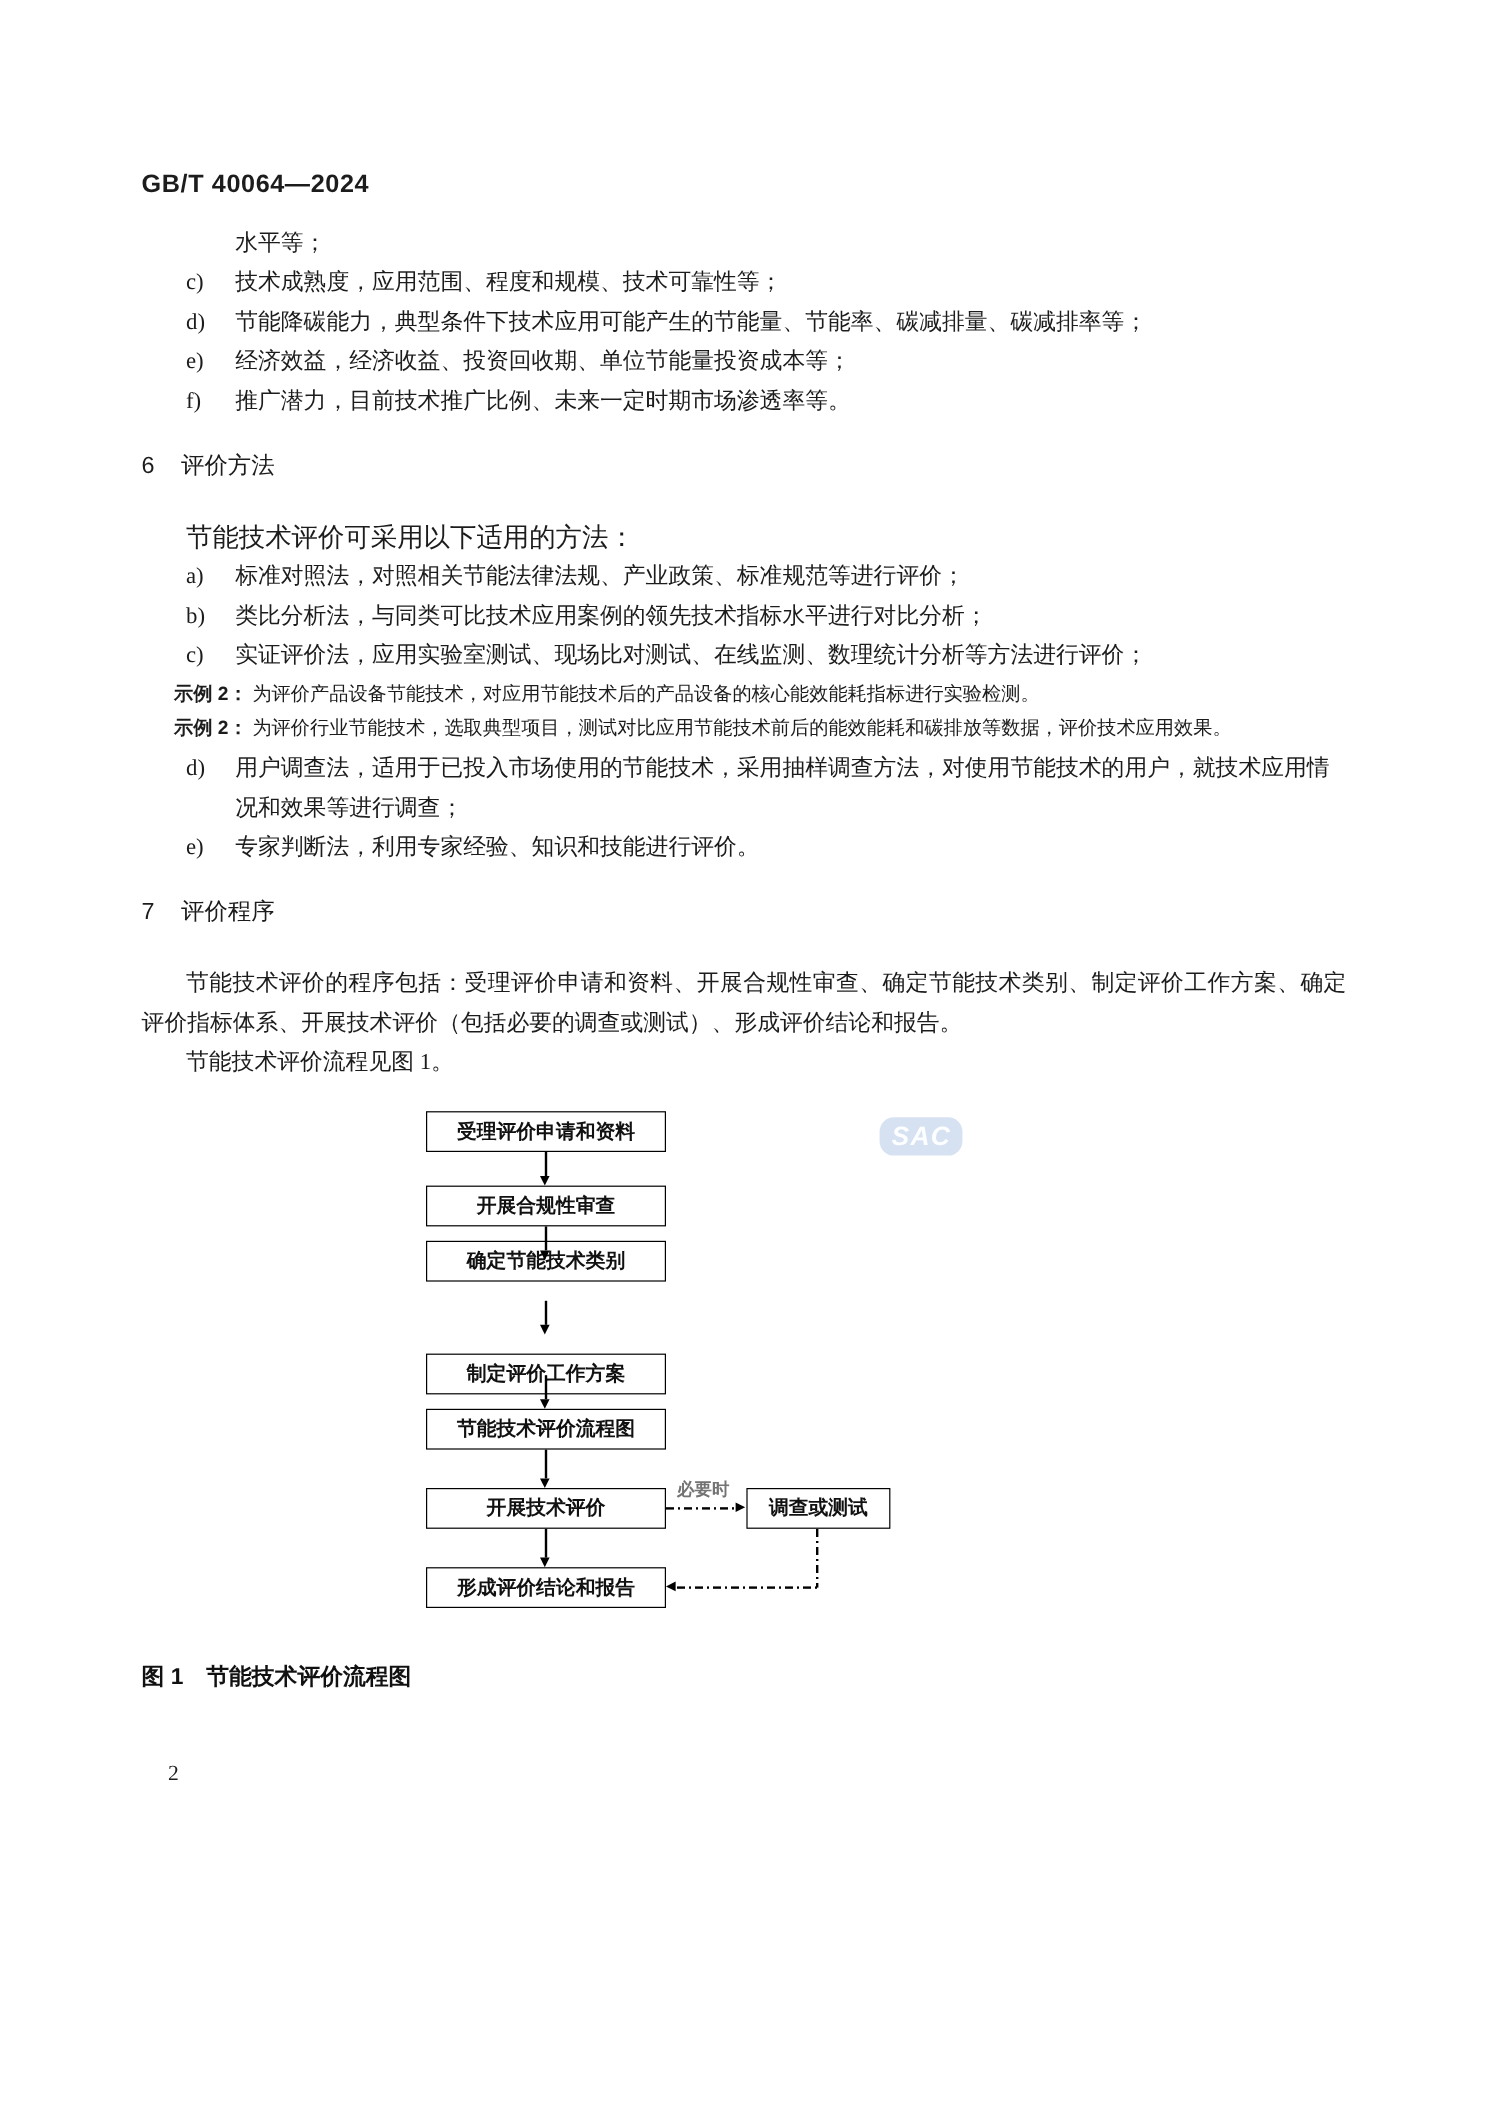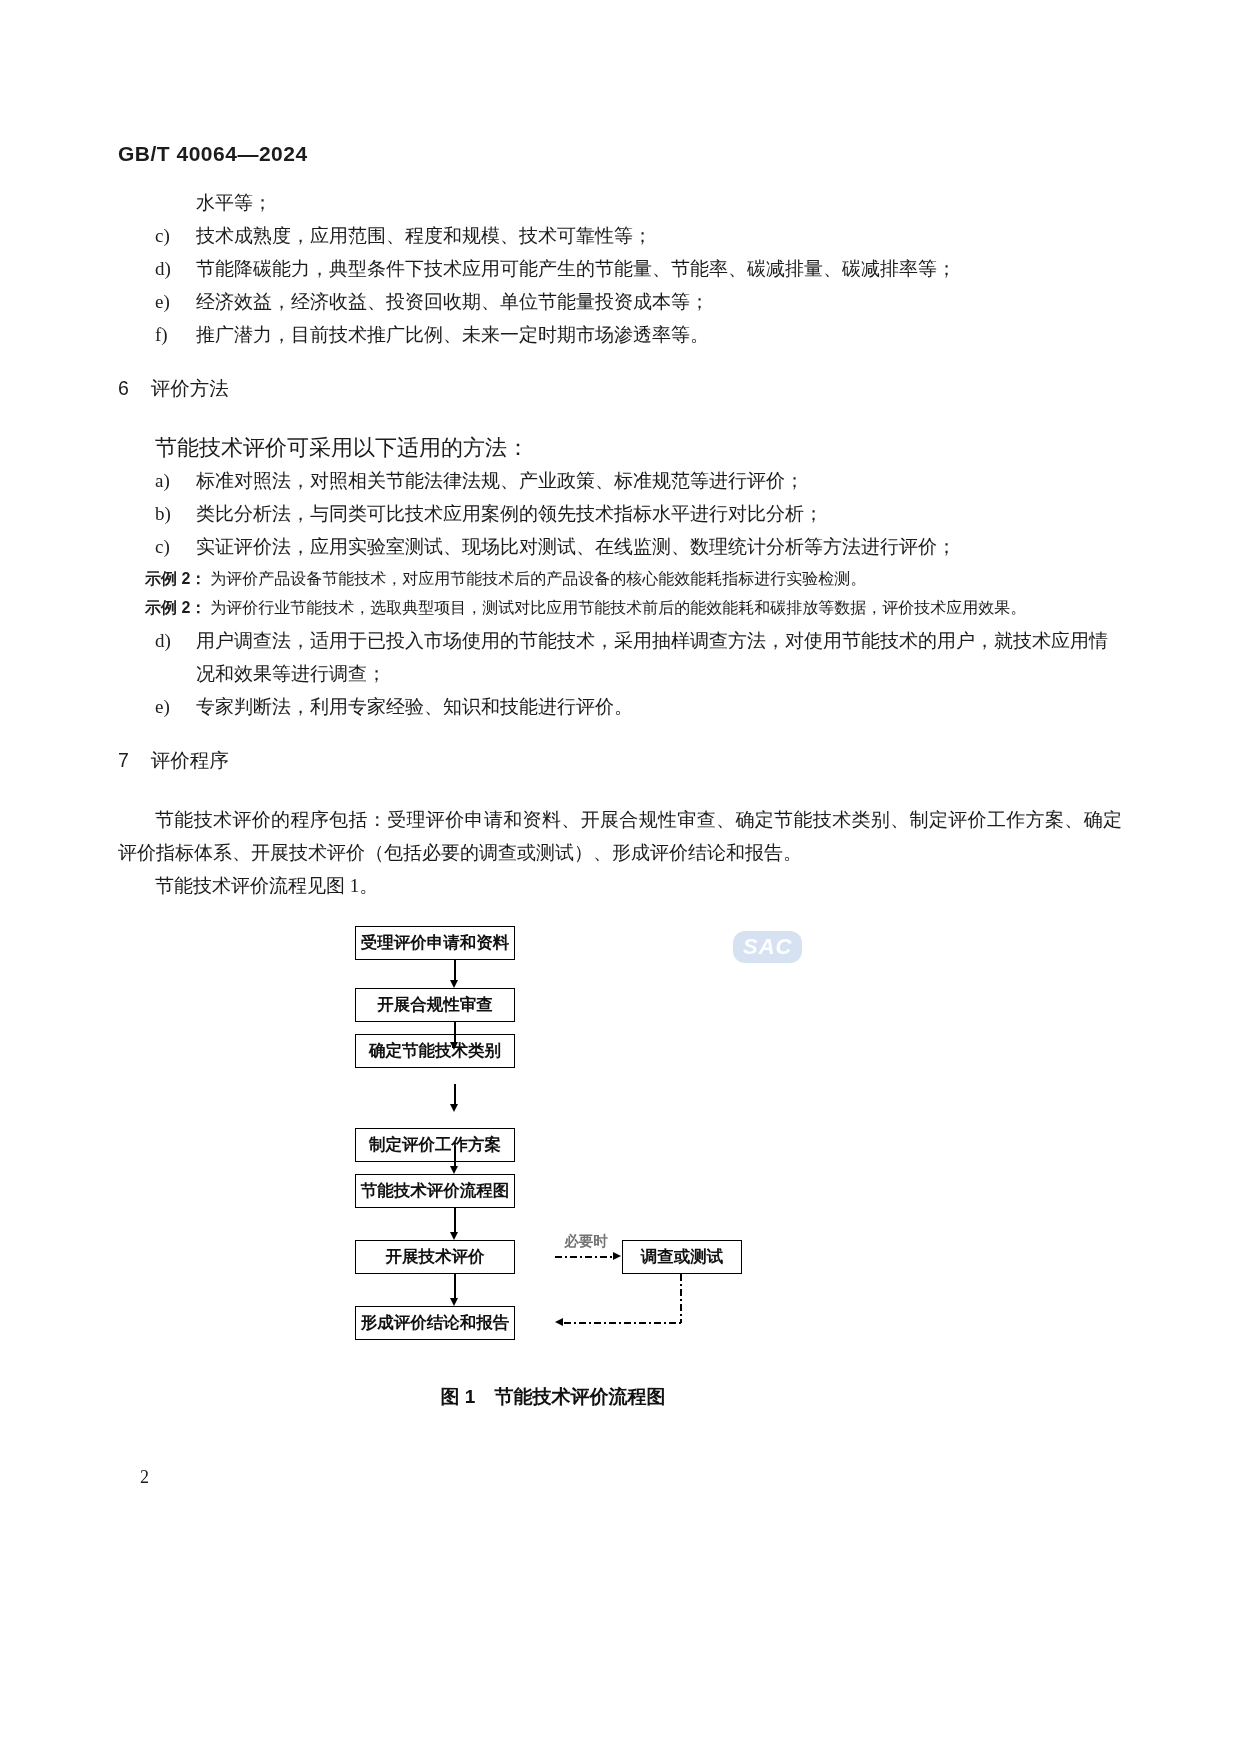--- a/index.html
+++ b/index.html
@@ -28,21 +28,21 @@
     margin:22px 0 28px 0;
   }
   .sec-heading .sec-num{margin-right:22px;}
   .lead-para{margin:0;text-indent:37px;font-size:22px;line-height:33px;}
   .body-para{margin:0;text-indent:37px;font-size:19px;line-height:33px;text-align:justify;}
   .example{margin:3px 0;text-indent:27px;font-size:16px;line-height:26px;text-align:justify;}
   .ex-label{font-family:"Liberation Sans","DejaVu Sans",sans-serif;font-weight:bold;margin-right:4px;}
   
   .flowchart{position:relative;height:414px;margin-top:24px;}
   .fc-box{
-    position:absolute;left:237px;width:160px;height:34px;
+    position:absolute;left:237px;width:200px;height:34px;
     border:1.5px solid #000;background:#fff;
     display:flex;align-items:center;justify-content:center;
     font-family:"Liberation Sans","DejaVu Sans",sans-serif;
     font-weight:bold;font-size:16.5px;color:#111;
     box-sizing:border-box;
   }
   .fc-box.side{left:504px;width:120px;}
   .fc-varrow{position:absolute;left:336px;width:1.5px;background:#000;}
   .fc-varrow::after{
     content:"";position:absolute;bottom:-8px;left:-3.8px;
@@ -61,21 +61,21 @@
     border-top:4.5px solid transparent;border-bottom:4.5px solid transparent;
     border-left:8px solid #000;}
   .ah-left{position:absolute;width:0;height:0;
     border-top:4.5px solid transparent;border-bottom:4.5px solid transparent;
     border-right:8px solid #000;}
   .branch-label{
     position:absolute;left:433px;top:306px;width:70px;text-align:center;
     font-family:"Liberation Sans","DejaVu Sans",sans-serif;
     font-weight:bold;font-size:14.5px;color:#737373;
   }
-  .fig-caption-wrap{width:870px;text-align:center;margin-top:44px;}
+  .fig-caption-wrap{width:870px;margin-top:44px;}
   .fig-caption{
     font-family:"Liberation Sans","DejaVu Sans",sans-serif;
     font-weight:bold;font-size:19px;color:#111;
   }
   .page-num{position:absolute;left:140px;top:1467px;font-size:18px;}
   .watermark{
     position:absolute;left:733px;top:931px;
     font-family:"Liberation Sans","DejaVu Sans",sans-serif;
     font-style:italic;font-weight:bold;font-size:22px;
     color:rgba(255,255,255,.95);

